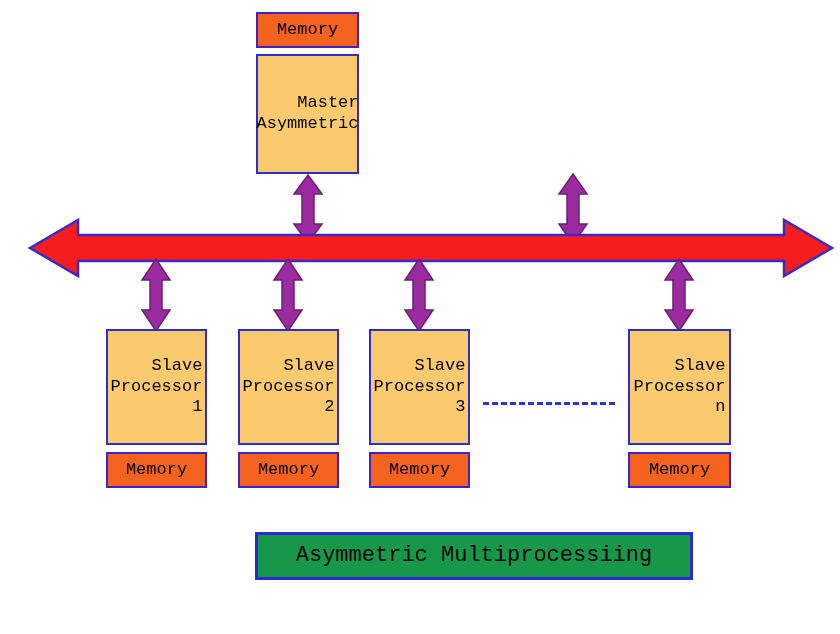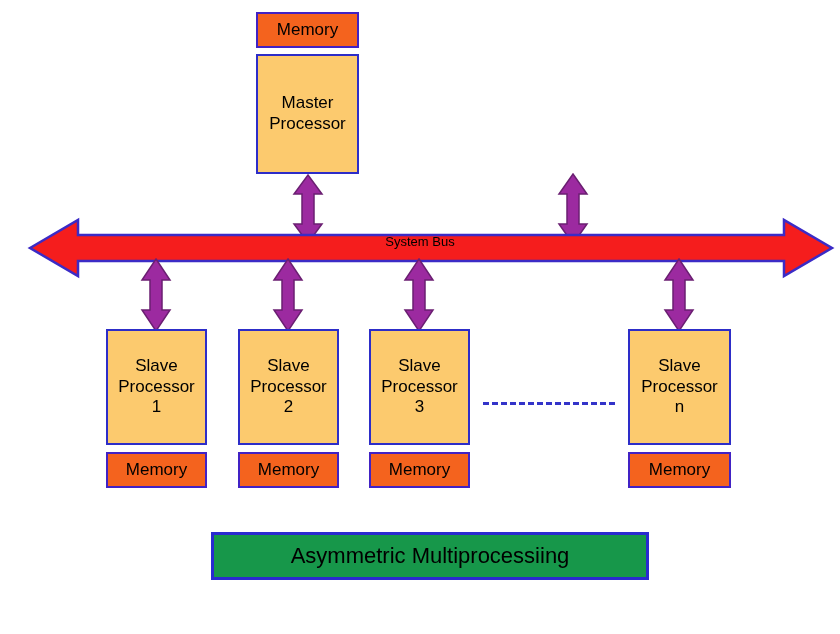--- a/index.html
+++ b/index.html
@@ -16,44 +16,46 @@
     height: 634px;
     background: #ffffff;
     overflow: hidden;
   }
   .box {
     position: absolute;
     box-sizing: border-box;
     display: flex;
     align-items: center;
     justify-content: center;
-    text-align: center;
+    text-align: right;
     color: #000000;
     line-height: 1.22;
     white-space: pre-line;
+    font-family: Liberation Mono, monospace;
   }
   .memory-box {
     background: #f4631e;
     border: 2px solid #4122c4;
     font-size: 17px;
   }
   .processor-box {
     background: #fcca6e;
     border: 2px solid #2d2dc8;
     font-size: 17px;
   }
   .io-box {
     background: #d9a9d6;
     border: 3px solid #2727cf;
     font-size: 17px;
   }
   .title-banner {
     background: #17974a;
     border: 3px solid #2a2ad0;
     font-size: 22px;
+    margin-left: 44px;
   }
   .bus {
     position: absolute;
     left: 26px;
     top: 216px;
     width: 810px;
     height: 64px;
   }
   .bus-label {
     position: absolute;
@@ -77,35 +79,34 @@
   }
 </style>
 </head>
 <body>
 
 <div id="canvas">
 
   <div class="box memory-box" style="left:256px; top:12px; width:103px; height:36px;">Memory</div>
 
   <div class="box processor-box" style="left:256px; top:54px; width:103px; height:120px;">Master
-Processor</div>
+Asymmetric</div>
 
 
   <svg class="conn-arrow" style="left:292px; top:174px; width:32px; height:70px;" viewBox="0 0 32 70">
     <polygon points="16,1 30,20 22,20 22,50 30,50 16,69 2,50 10,50 10,20 2,20" fill="#9c2aa0" stroke="#6b1f72" stroke-width="1.5"></polygon>
   </svg>
 
   <svg class="conn-arrow" style="left:557px; top:173px; width:32px; height:72px;" viewBox="0 0 32 72">
     <polygon points="16,1 30,21 22,21 22,51 30,51 16,71 2,51 10,51 10,21 2,21" fill="#9c2aa0" stroke="#6b1f72" stroke-width="1.5"></polygon>
   </svg>
 
   <svg class="bus" viewBox="0 0 810 64">
     <polygon points="4,32 52,4 52,19 758,19 758,4 806,32 758,60 758,45 52,45 52,60" fill="#f51d1d" stroke="#3b2bc6" stroke-width="2.5"></polygon>
   </svg>
-  <div class="bus-label">System Bus</div>
 
   <svg class="conn-arrow" style="left:140px; top:258px; width:32px; height:74px;" viewBox="0 0 32 74">
     <polygon points="16,1 30,22 22,22 22,52 30,52 16,73 2,52 10,52 10,22 2,22" fill="#9c2aa0" stroke="#6b1f72" stroke-width="1.5"></polygon>
   </svg>
   <div class="box processor-box" style="left:106px; top:329px; width:101px; height:116px;">Slave
 Processor
 1</div>
   <div class="box memory-box" style="left:106px; top:452px; width:101px; height:36px;">Memory</div>
 
   <svg class="conn-arrow" style="left:272px; top:258px; width:32px; height:74px;" viewBox="0 0 32 74">

